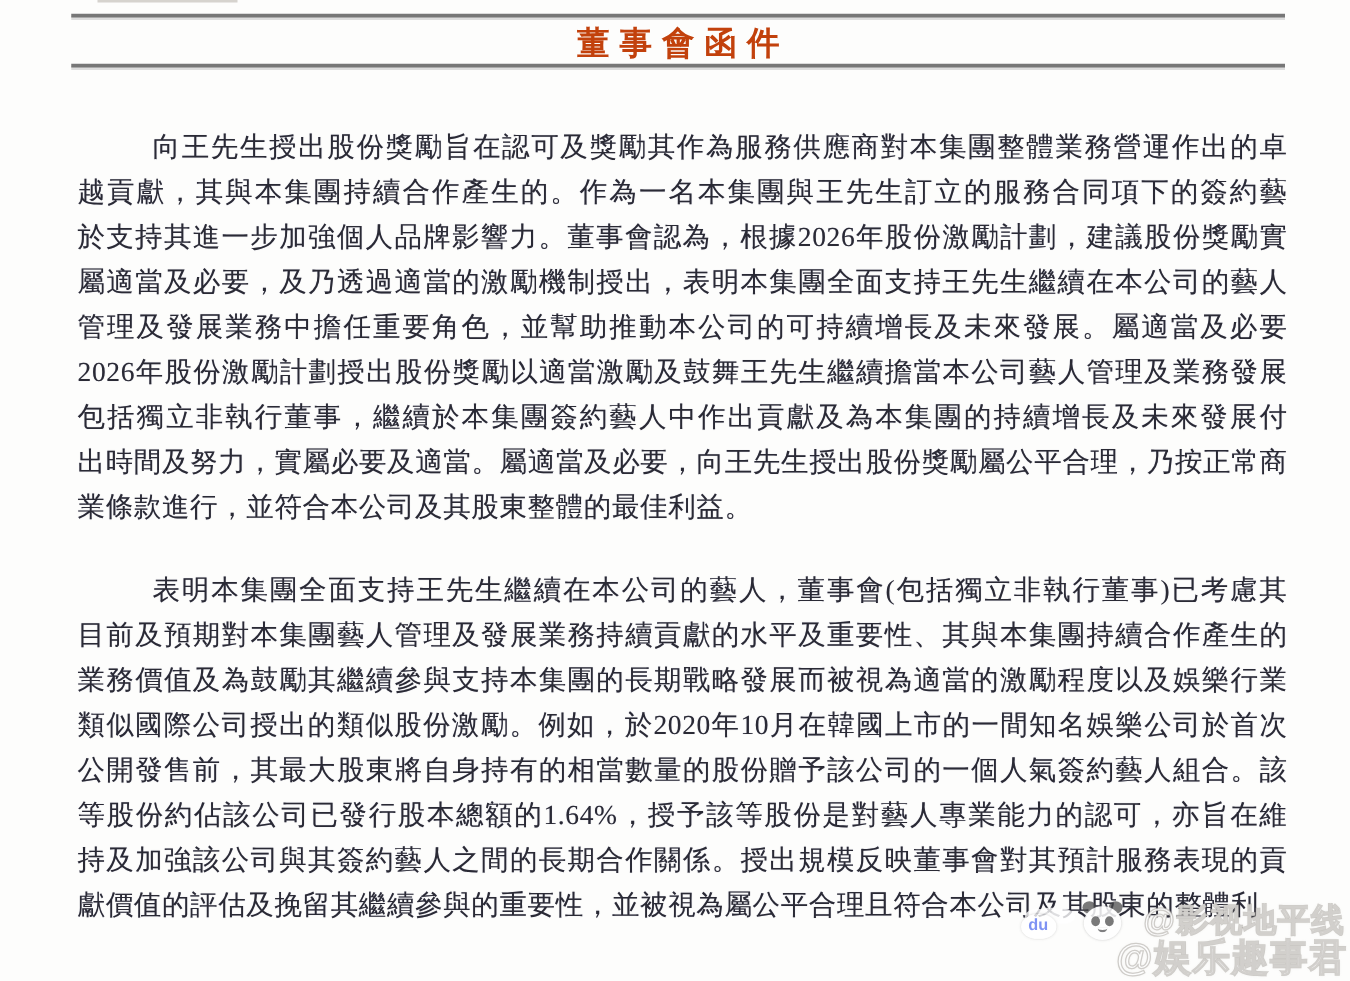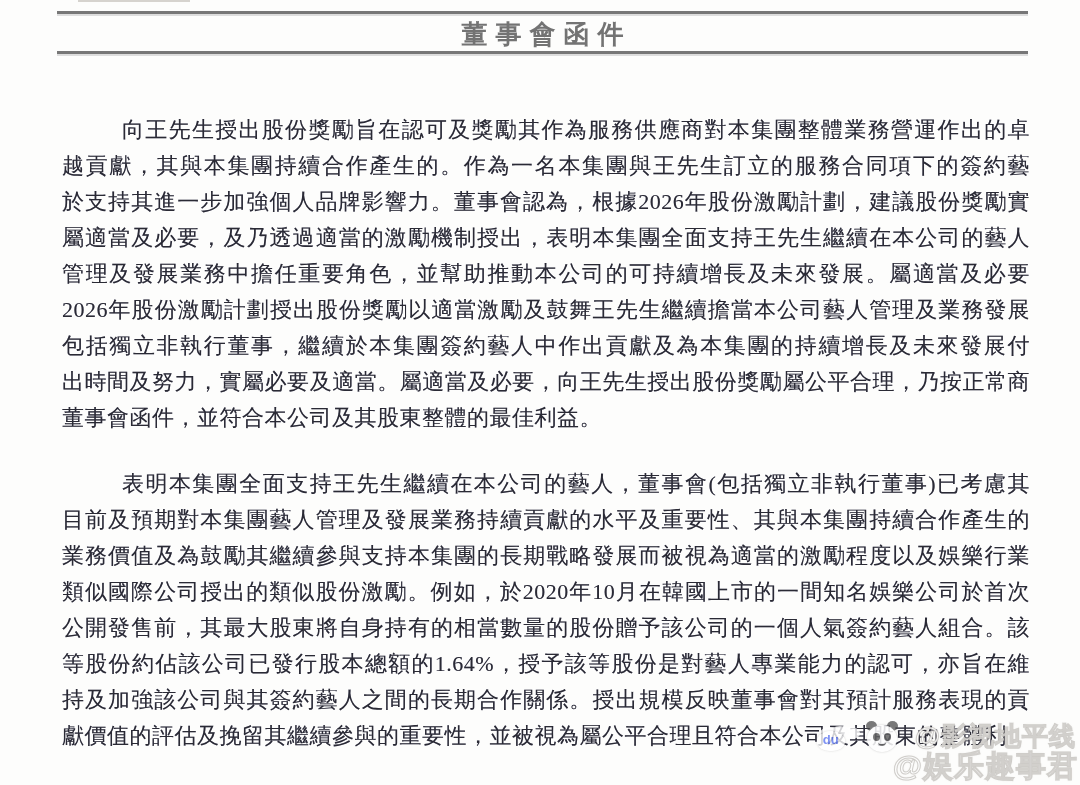--- a/index.html
+++ b/index.html
@@ -23,30 +23,29 @@
   .rule {
     position:absolute; left:57px; width:971px; height:3px;
     background:#777777;
     box-shadow:0 2px 0 rgba(190,190,190,.5);
   }
   .rule-top { top:11px; }
   .rule-bottom { top:51px; }
   .doc-title {
     position:absolute; left:57px; top:17px; width:971px;
     text-align:center;
-    font-size:26px; font-weight:700; color:#737373;
+    font-size:26px; font-weight:700; color:#c2410c;
     letter-spacing:8px; text-indent:8px;
   }
   
   .doc-body {
     position:absolute; left:62px; top:100px; width:968px;
     font-size:22px; line-height:36px; letter-spacing:.5px;
     color:#2a2a35;
     text-shadow:0 0 .6px rgba(70,70,110,.45);
-    margin-top:12px;
   }
   .para + .para { margin-top:30px; }
   .line {
     text-align:justify;
     text-align-last:justify;
     white-space:normal;
   }
   .line.first { text-indent:60px; }
   .line.last { text-align-last:left; }
   
@@ -132,21 +131,21 @@
   <main class="doc-body">
     <div class="para">
         <div class="line first">向王先生授出股份獎勵旨在認可及獎勵其作為服務供應商對本集團整體業務營運作出的卓</div>
         <div class="line">越貢獻，其與本集團持續合作產生的。作為一名本集團與王先生訂立的服務合同項下的簽約藝</div>
         <div class="line">於支持其進一步加強個人品牌影響力。董事會認為，根據2026年股份激勵計劃，建議股份獎勵實</div>
         <div class="line">屬適當及必要，及乃透過適當的激勵機制授出，表明本集團全面支持王先生繼續在本公司的藝人</div>
         <div class="line">管理及發展業務中擔任重要角色，並幫助推動本公司的可持續增長及未來發展。屬適當及必要</div>
         <div class="line">2026年股份激勵計劃授出股份獎勵以適當激勵及鼓舞王先生繼續擔當本公司藝人管理及業務發展</div>
         <div class="line">包括獨立非執行董事，繼續於本集團簽約藝人中作出貢獻及為本集團的持續增長及未來發展付</div>
         <div class="line">出時間及努力，實屬必要及適當。屬適當及必要，向王先生授出股份獎勵屬公平合理，乃按正常商</div>
-        <div class="line last">董事會函件，並符合本公司及其股東整體的最佳利益。</div>
+        <div class="line last">業條款進行，並符合本公司及其股東整體的最佳利益。</div>
       </div>
     <div class="para">
         <div class="line first">表明本集團全面支持王先生繼續在本公司的藝人，董事會(包括獨立非執行董事)已考慮其</div>
         <div class="line">目前及預期對本集團藝人管理及發展業務持續貢獻的水平及重要性、其與本集團持續合作產生的</div>
         <div class="line">業務價值及為鼓勵其繼續參與支持本集團的長期戰略發展而被視為適當的激勵程度以及娛樂行業</div>
         <div class="line">類似國際公司授出的類似股份激勵。例如，於2020年10月在韓國上市的一間知名娛樂公司於首次</div>
         <div class="line">公開發售前，其最大股東將自身持有的相當數量的股份贈予該公司的一個人氣簽約藝人組合。該</div>
         <div class="line">等股份約佔該公司已發行股本總額的1.64%，授予該等股份是對藝人專業能力的認可，亦旨在維</div>
         <div class="line">持及加強該公司與其簽約藝人之間的長期合作關係。授出規模反映董事會對其預計服務表現的貢</div>
         <div class="line last">獻價值的評估及挽留其繼續參與的重要性，並被視為屬公平合理且符合本公司及其股東的整體利</div>

